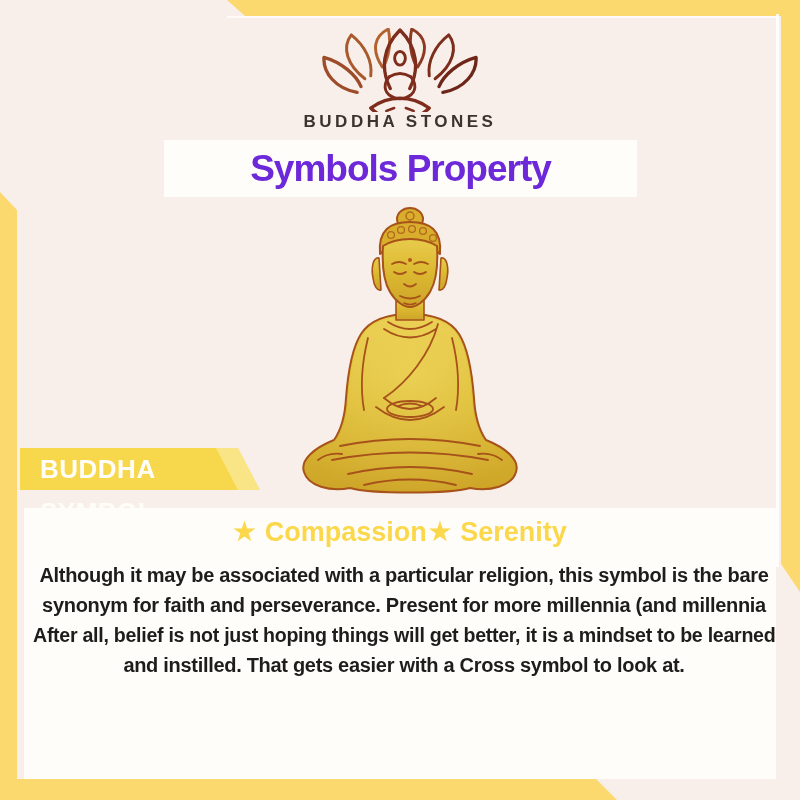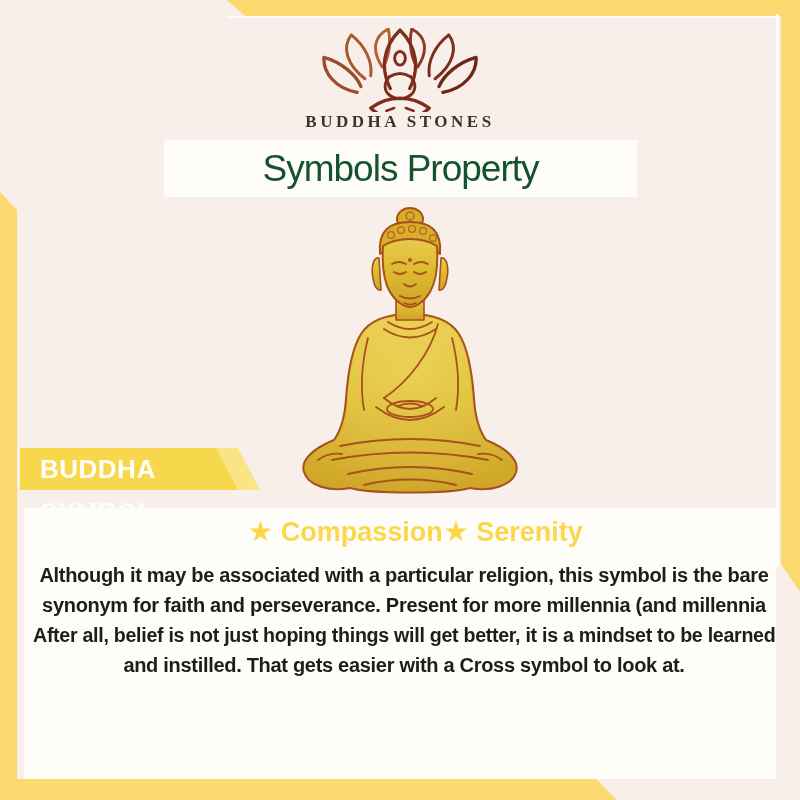--- a/index.html
+++ b/index.html
@@ -12,42 +12,42 @@
   #band-right{left:781px;top:0;width:19px;height:592px;clip-path:polygon(0 0,19px 0,19px 592px,0 564px);}
   #band-left{left:0;top:192px;width:17px;height:608px;clip-path:polygon(0 0,17px 18px,17px 608px,0 608px);}
   #band-bottom{left:0;top:779px;width:617px;height:21px;clip-path:polygon(0 0,596px 0,617px 21px,0 21px);}
   .hairline{position:absolute;background:rgba(255,255,255,.85);}
   #hairline-right{left:776px;top:14px;width:3px;height:553px;}
   #hairline-top{left:227px;top:16px;width:550px;height:2px;background:rgba(255,255,255,.7);}
 
   
   #logo{position:absolute;left:322px;top:28px;width:156px;height:84px;}
   #brand-name{position:absolute;left:0;top:112px;width:800px;text-align:center;
-    font-family:Liberation Serif, serif;font-size:17px;font-weight:600;color:#3a332e;letter-spacing:3.5px;}
+    font-family:Liberation Sans, sans-serif;font-size:17px;font-weight:600;color:#3a332e;letter-spacing:3.5px;}
 
   
   #title-banner{position:absolute;left:164px;top:140px;width:473px;height:57px;background:#fffdfa;
     display:flex;align-items:center;justify-content:center;}
-  #page-title{font-size:37px;font-weight:normal;color:#14532d;letter-spacing:-1px;}
+  #page-title{font-size:37px;font-weight:bold;color:#6d28d9;letter-spacing:-1px;}
 
   
   #buddha{position:absolute;left:288px;top:202px;width:244px;height:292px;}
 
   
   #symbol-ribbon{position:absolute;left:20px;top:448px;width:240px;height:42px;}
   #ribbon-bg{position:absolute;left:0;top:0;width:240px;height:42px;background:#f7d84d;
     clip-path:polygon(0 0,218px 0,240px 42px,0 42px);}
   #ribbon-fold{position:absolute;left:0;top:0;width:240px;height:42px;background:rgba(255,255,255,.32);
     clip-path:polygon(196px 0,218px 0,240px 42px,218px 42px);}
   #ribbon-label{position:absolute;left:20px;top:0;height:42px;line-height:43px;
     font-size:26px;font-weight:bold;color:#fffdf8;letter-spacing:.5px;}
 
   
   #content-panel{position:absolute;left:24px;top:508px;width:752px;height:271px;background:#fffdfa;}
-  #tagline{position:absolute;left:16px;top:9px;width:752px;text-align:center;white-space:nowrap;
+  #tagline{position:absolute;left:0;top:9px;width:752px;text-align:center;white-space:nowrap;
     font-size:27px;font-weight:bold;color:#fbd84b;}
   #tagline .star{font-size:25px;margin-right:9px;position:relative;top:-1px;}
   #tagline .star2{margin-left:2px;}
   #description{position:absolute;left:9px;top:52px;width:742px;color:#1d1d1b;text-align:center;}
   .desc-line{white-space:nowrap;font-size:20px;font-weight:bold;line-height:30px;
     letter-spacing:-.3px;transform-origin:left center;}
 </style>
 </head>
 <body>
 

